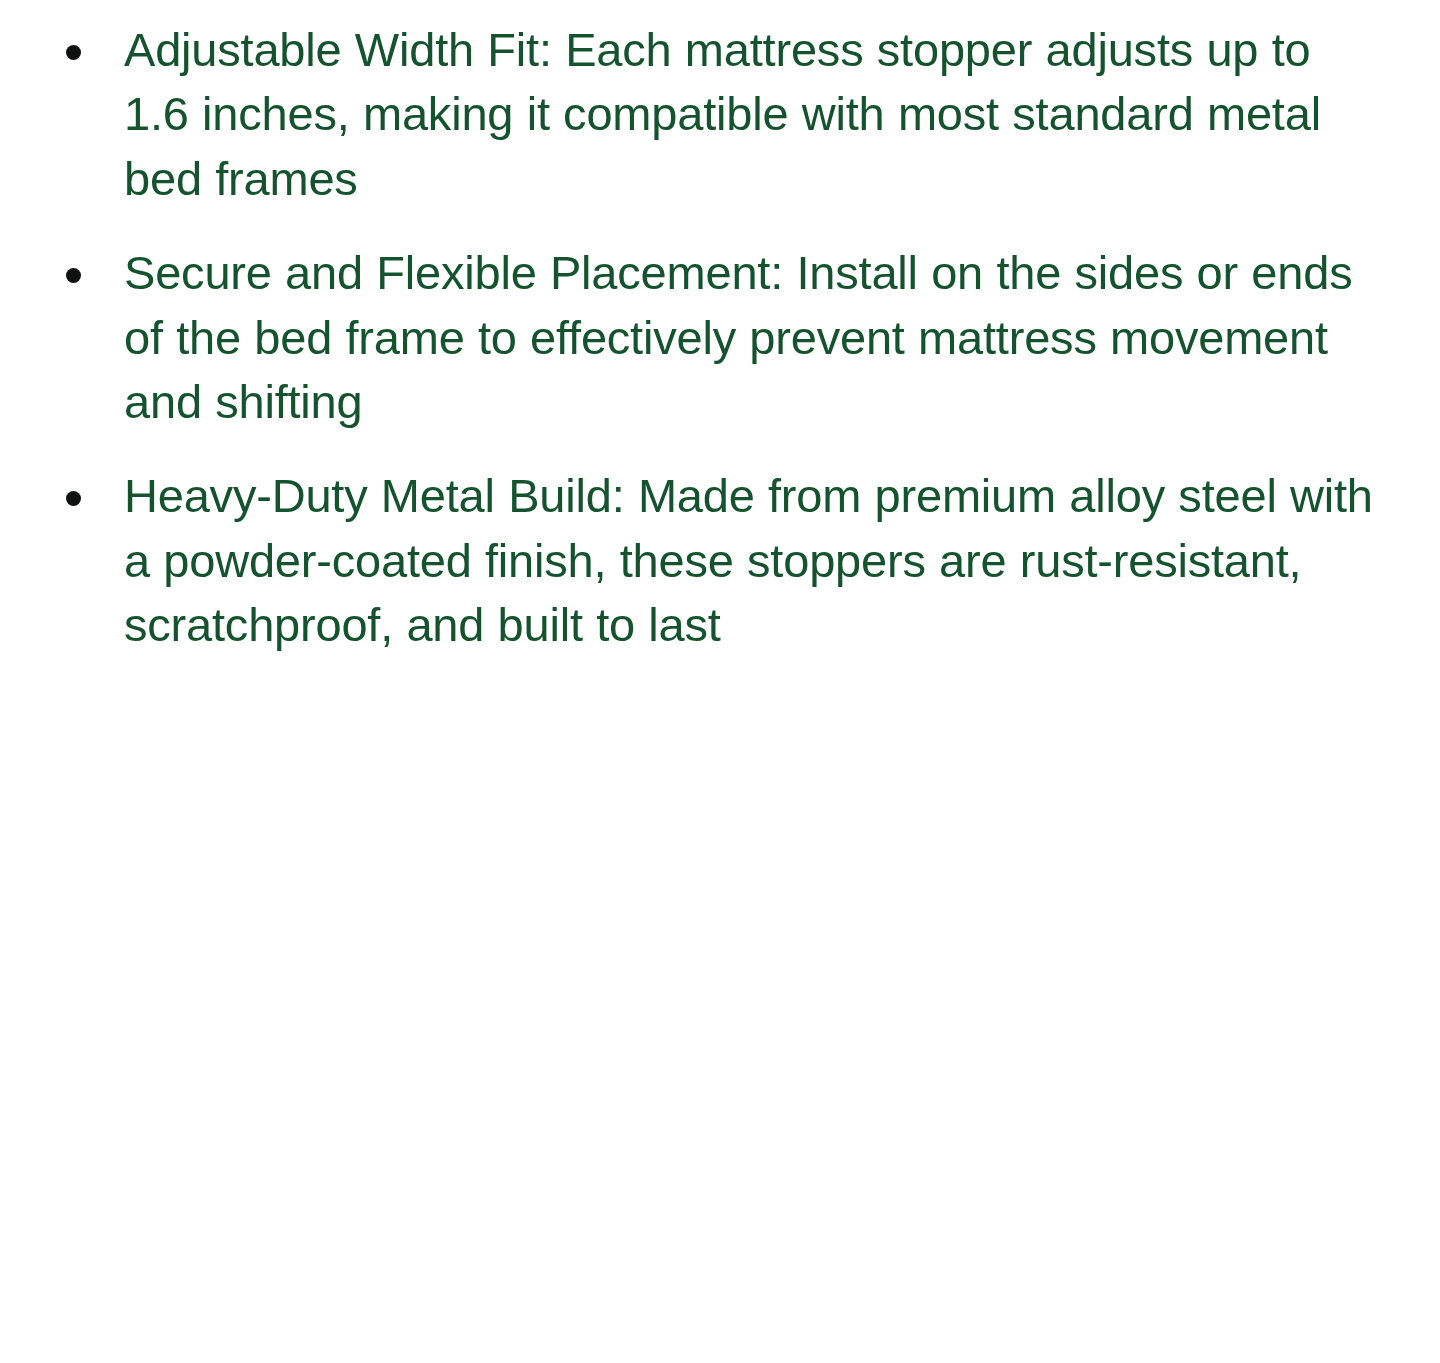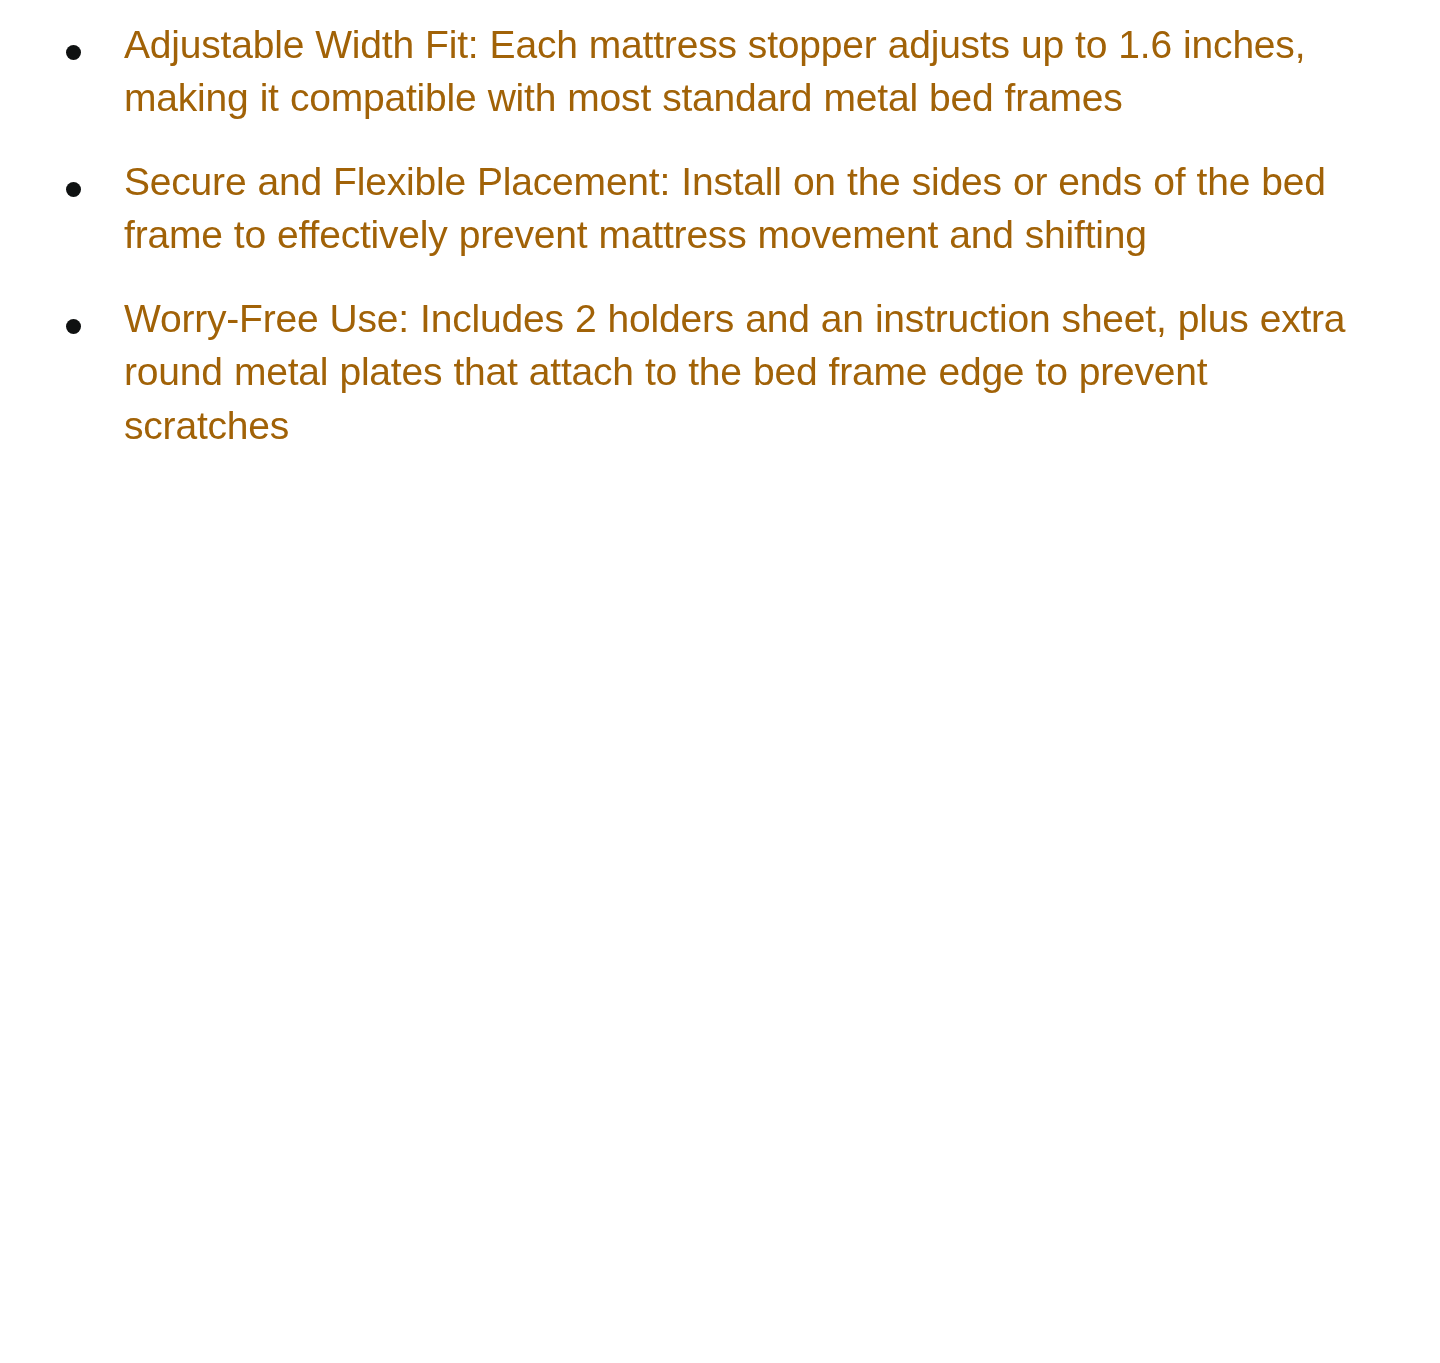--- a/index.html
+++ b/index.html
@@ -20,24 +20,24 @@
   }
   ul.bullet-list {
     list-style: none;
     margin: 0;
     padding: 0;
   }
   ul.bullet-list > li {
     position: relative;
     padding-left: 72px;
     margin: 0 0 30px 0;
-    font-size: 39px;
+    font-size: 47px;
     line-height: 1.37;
     letter-spacing: -0.2px;
-    color: #a16207;
+    color: #14532d;
     word-spacing: 0.5px;
   }
   ul.bullet-list > li:last-child {
     margin-bottom: 0;
   }
   ul.bullet-list > li .bullet-dot {
     position: absolute;
     left: 14px;
     top: 27px;
     width: 15px;
@@ -58,16 +58,16 @@
     <li>
       <span class="bullet-dot"></span>
       <span class="bullet-text">Adjustable Width Fit: Each mattress stopper adjusts up to 1.6 inches, making it compatible with most standard metal bed frames</span>
     </li>
     <li>
       <span class="bullet-dot"></span>
       <span class="bullet-text">Secure and Flexible Placement: Install on the sides or ends of the bed frame to effectively prevent mattress movement and shifting</span>
     </li>
     <li>
       <span class="bullet-dot"></span>
-      <span class="bullet-text">Worry-Free Use: Includes 2 holders and an instruction sheet, plus extra round metal plates that attach to the bed frame edge to prevent scratches</span>
+      <span class="bullet-text">Heavy-Duty Metal Build: Made from premium alloy steel with a powder-coated finish, these stoppers are rust-resistant, scratchproof, and built to last</span>
     </li>
   </ul>
 </div>
 
 </body></html>

